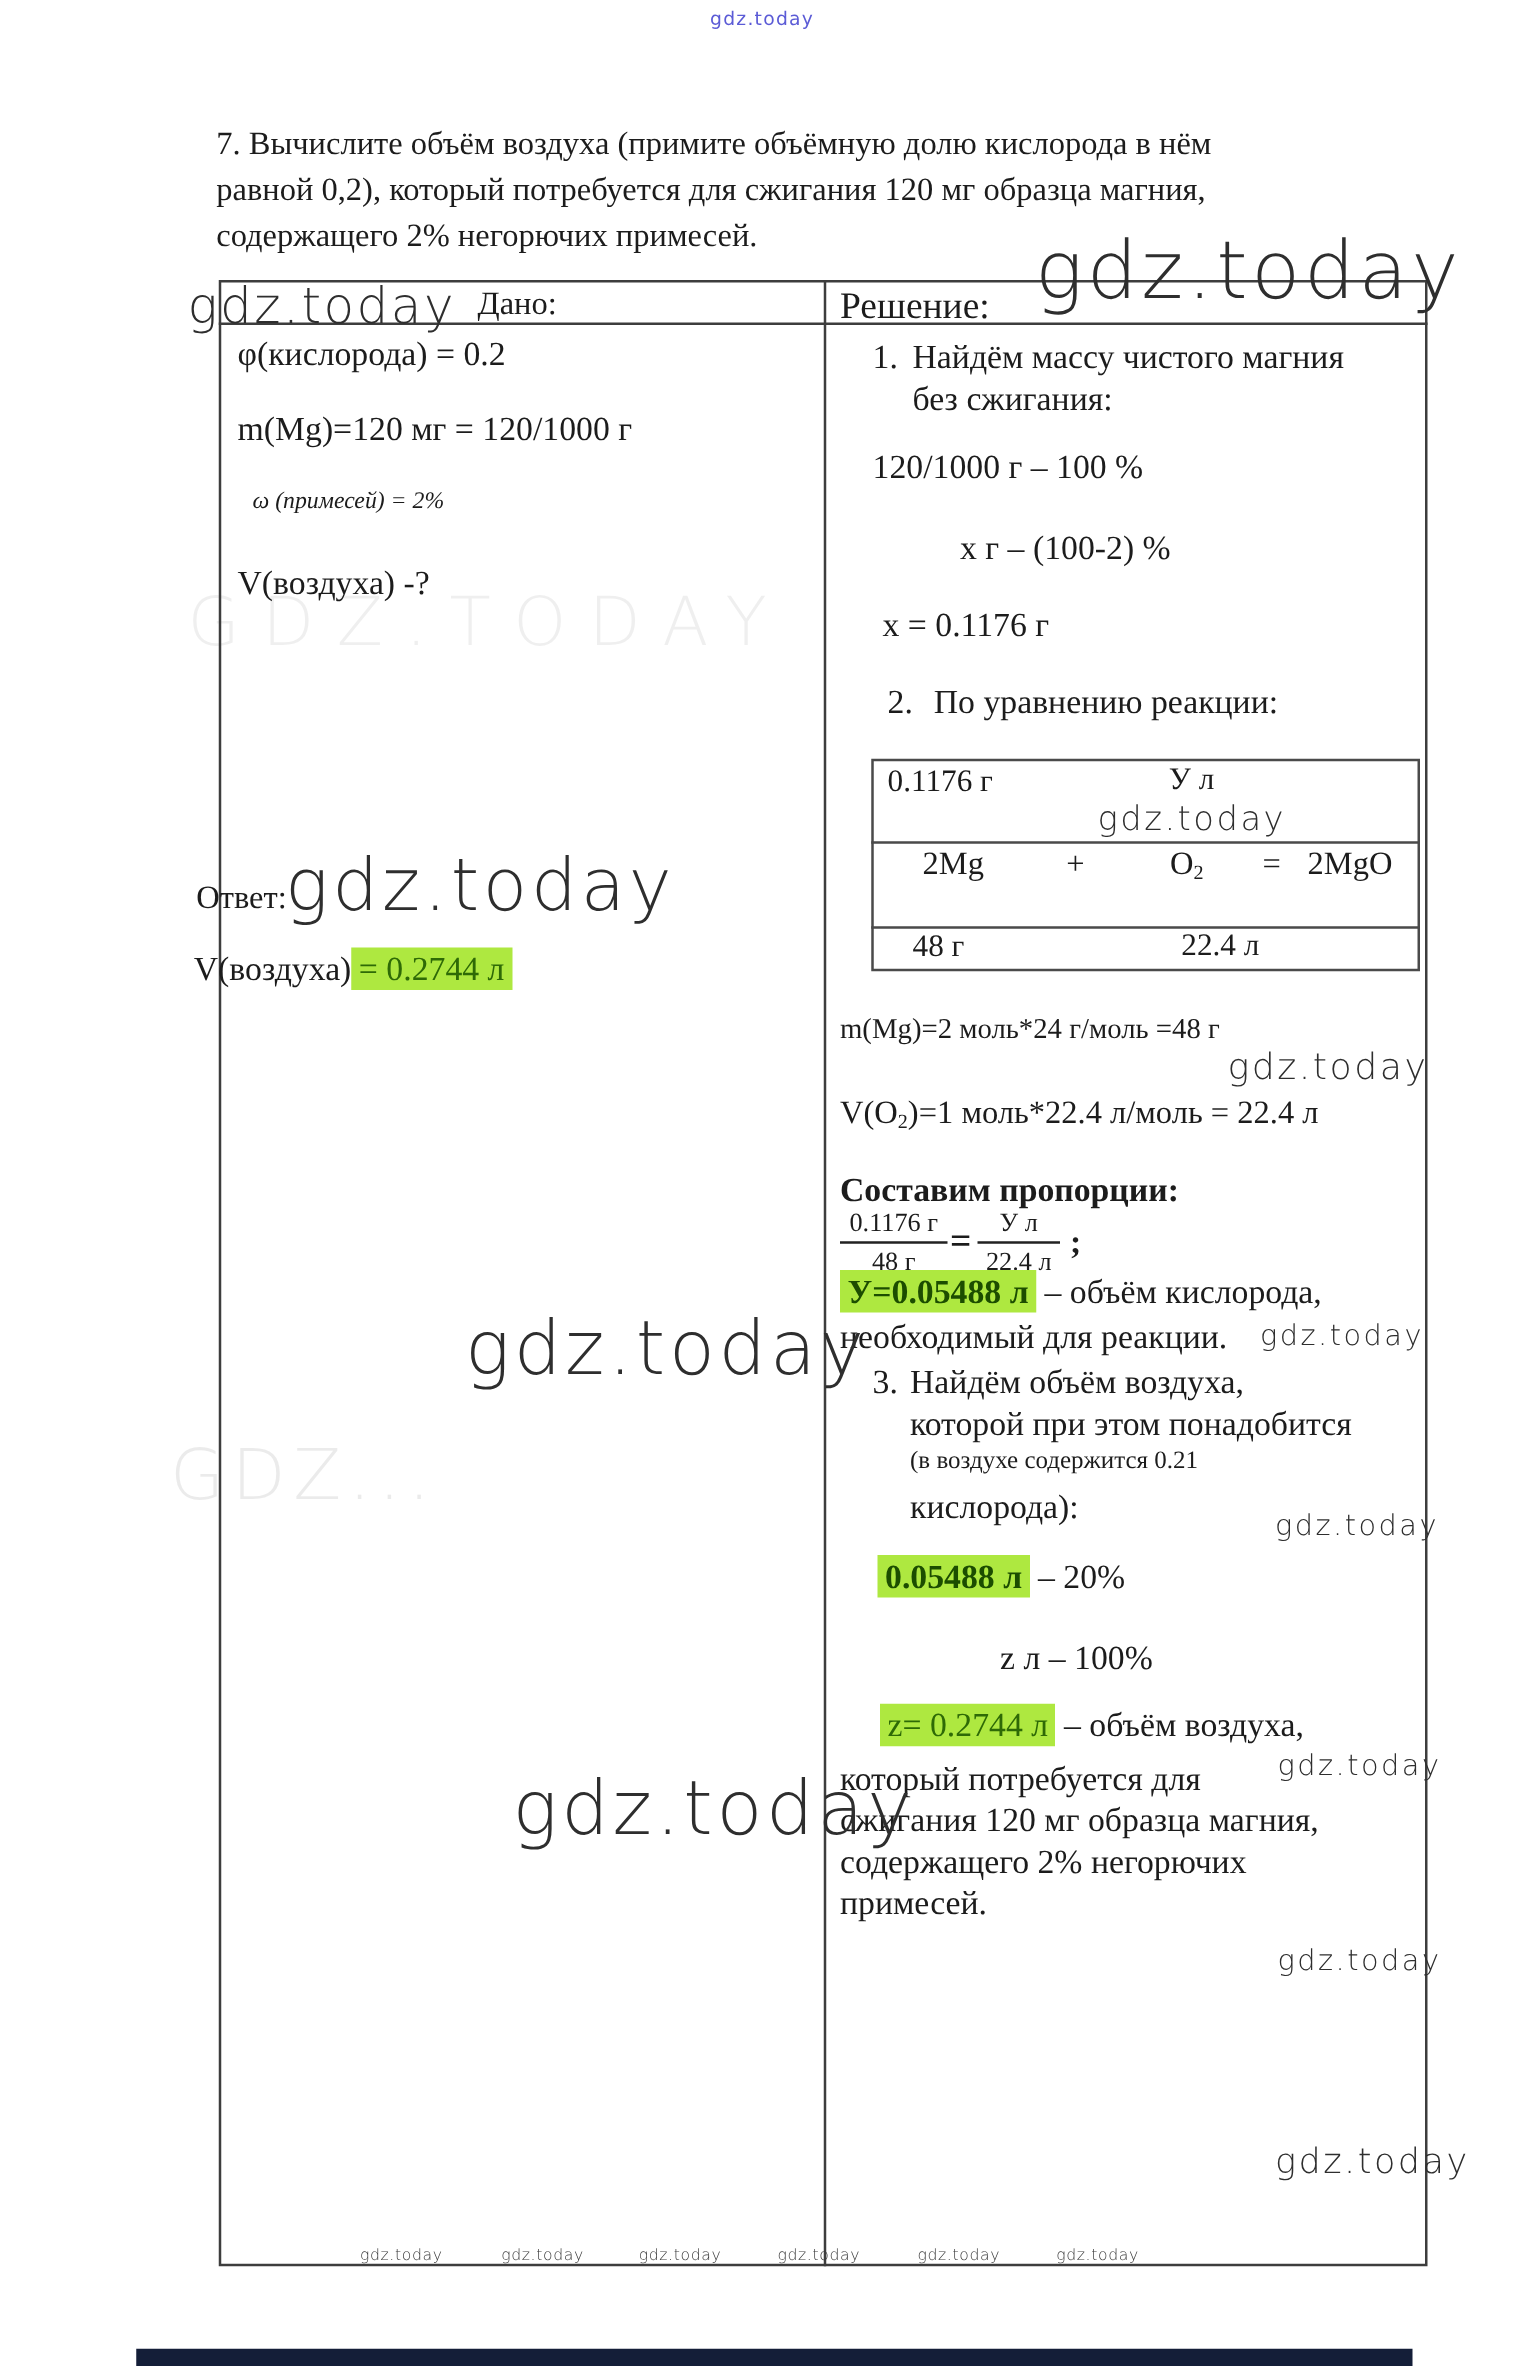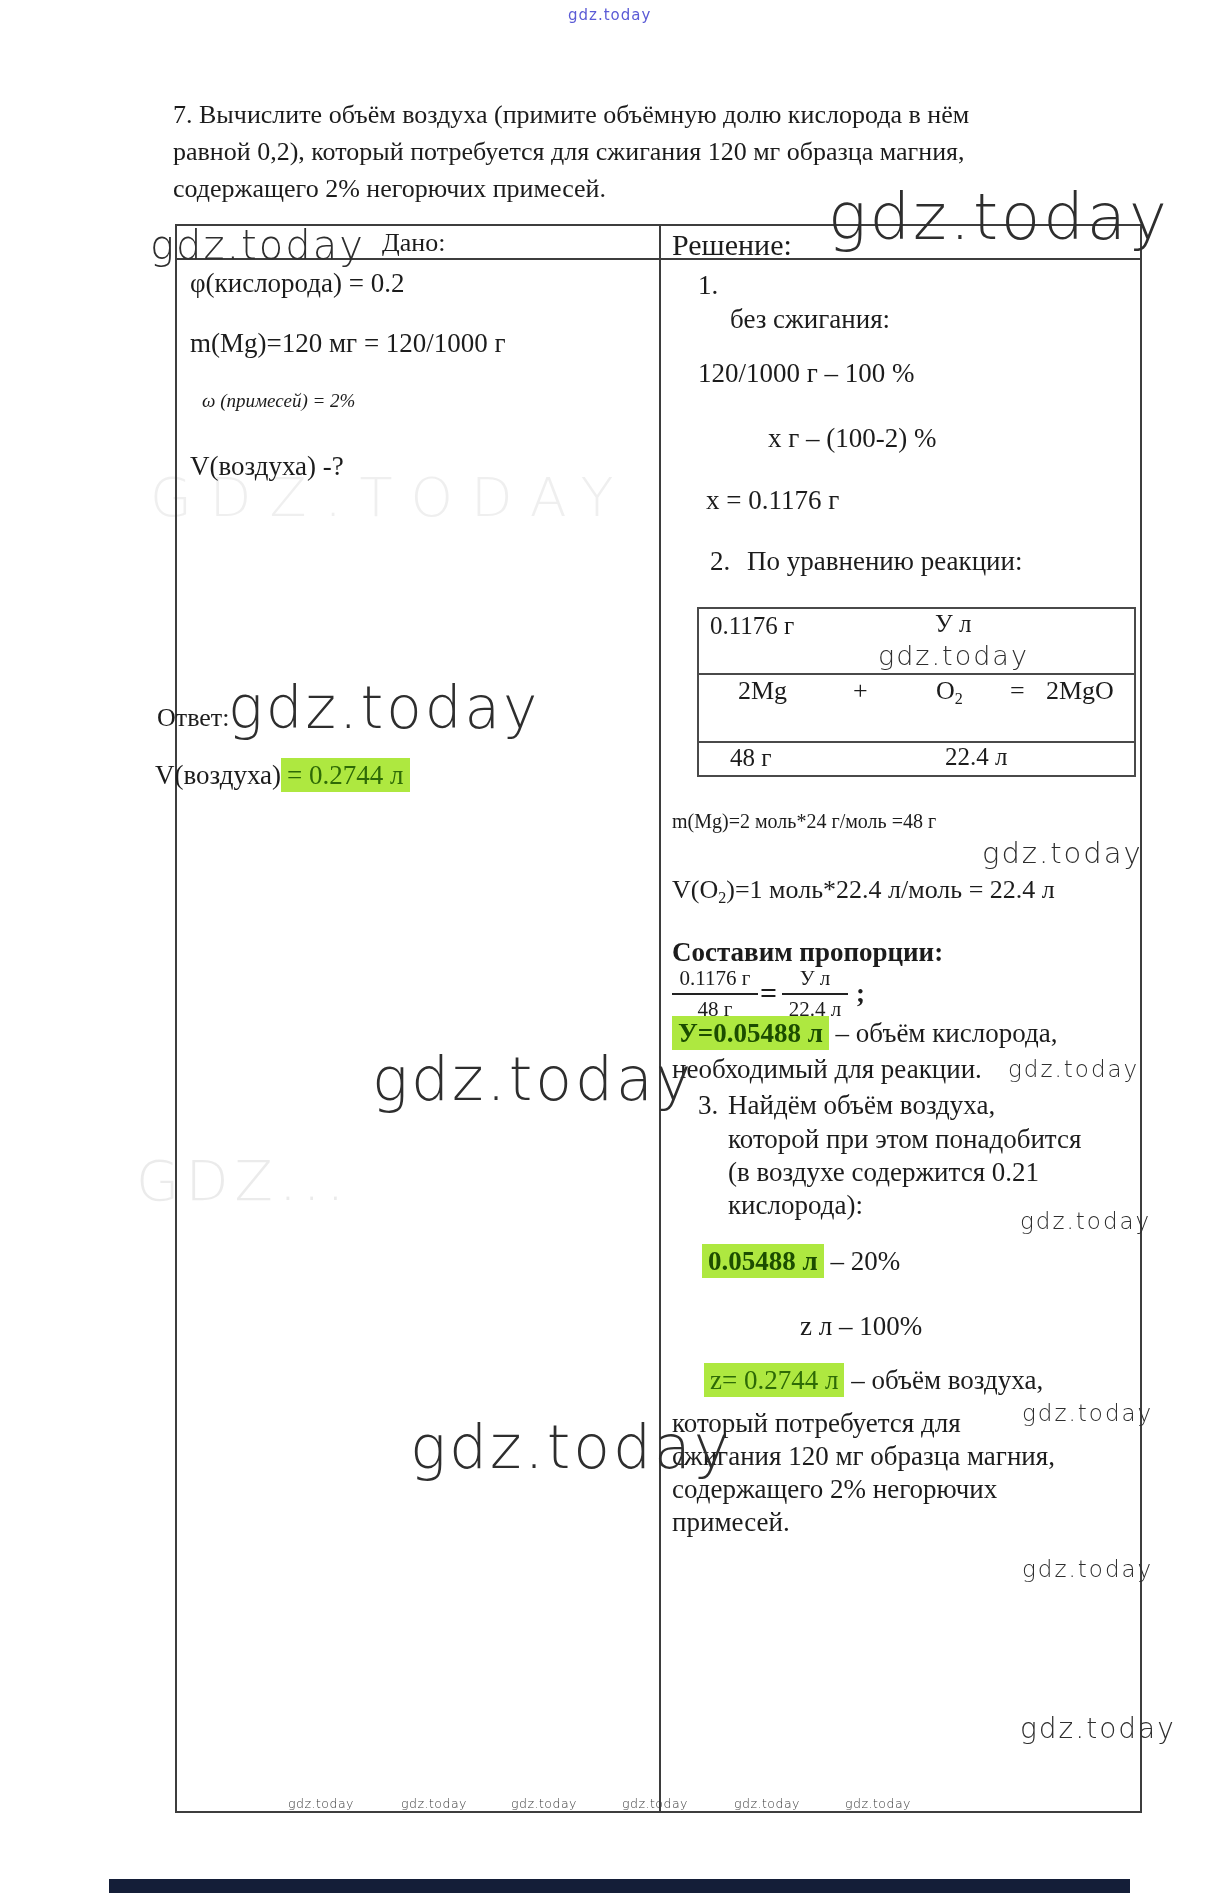--- a/index.html
+++ b/index.html
@@ -52,20 +52,21 @@
   <div class="abs ser" style="left:202px;top:390px;font-size:19px;font-style:italic;">ω (примесей) = 2%</div>
   <div class="abs ser" style="left:190px;top:451px;font-size:27px;">V(воздуха) -?</div>
 
   <div class="abs ser" style="left:157px;top:703px;font-size:26px;">Ответ:</div>
   <div class="abs wm wm-big" style="left:228px;top:674px;font-size:58px;">gdz.today</div>
   <div class="abs ser" style="left:155px;top:760px;font-size:27px;">
     <span>V(воздуха)</span><span class="hl">= 0.2744 л</span>
   </div>
 
   <div class="abs ser" style="left:698px;top:270px;font-size:27px;">1.</div>
+  <div class="abs ser" style="left:730px;top:270px;font-size:27px;">Найдём массу чистого магния</div>
   <div class="abs ser" style="left:730px;top:304px;font-size:27px;">без сжигания:</div>
   <div class="abs ser" style="left:698px;top:358px;font-size:27px;">120/1000 г – 100 %</div>
   <div class="abs ser" style="left:768px;top:423px;font-size:27px;">х г – (100-2) %</div>
   <div class="abs ser" style="left:706px;top:485px;font-size:27px;">x = 0.1176 г</div>
 
   <div class="abs ser" style="left:710px;top:546px;font-size:27px;">2.</div>
   <div class="abs ser" style="left:747px;top:546px;font-size:27px;text-align:center;">По уравнению реакции:</div>
 
   <div class="inner-frame" style="left:697px;top:607px;width:439px;height:170px;"></div>
   <div class="inner-line" style="left:697px;top:673px;width:439px;height:2px;"></div>
@@ -74,21 +75,21 @@
   <div class="abs ser" style="left:935px;top:610px;font-size:25px;">У л</div>
   <div class="abs wm" style="left:878px;top:640px;font-size:27px;">gdz.today</div>
   <div class="abs ser" style="left:738px;top:676px;font-size:26px;">2Mg</div>
   <div class="abs ser" style="left:853px;top:676px;font-size:26px;">+</div>
   <div class="abs ser" style="left:936px;top:676px;font-size:26px;"><span>O</span><span class="sub">2</span></div>
   <div class="abs ser" style="left:1010px;top:676px;font-size:26px;">=</div>
   <div class="abs ser" style="left:1046px;top:676px;font-size:26px;">2MgO</div>
   <div class="abs ser" style="left:730px;top:744px;font-size:25px;">48 г</div>
   <div class="abs ser" style="left:945px;top:743px;font-size:25px;">22.4 л</div>
 
-  <div class="abs ser" style="left:672px;top:810px;font-size:20px;">m(Mg)=2 моль*24 г/моль =48 г</div>
+  <div class="abs ser" style="left:672px;top:810px;font-size:23px;">m(Mg)=2 моль*24 г/моль =48 г</div>
   <div class="abs wm" style="left:982px;top:836px;font-size:29px;">gdz.today</div>
   <div class="abs ser" style="left:672px;top:875px;font-size:26px;"><span>V(O</span><span class="sub">2</span><span>)=1 моль*22.4 л/моль = 22.4 л</span></div>
 
   <div class="abs ser" style="left:672px;top:937px;font-size:27px;font-weight:bold;">Составим пропорции:</div>
   <div class="fr ser" style="left:672px;top:966px;width:86px;">
     <span class="num">0.1176 г</span>
     <span class="den">48 г</span>
   </div>
   <div class="abs ser" style="left:760px;top:976px;font-size:30px;font-weight:bold;">=</div>
   <div class="fr ser" style="left:782px;top:966px;width:66px;">
@@ -100,21 +101,21 @@
   <div class="abs ser" style="left:672px;top:1018px;font-size:27px;">
     <span class="hl-bold">У=0.05488 л</span><span> – объём кислорода,</span>
   </div>
   <div class="abs ser" style="left:672px;top:1054px;font-size:27px;">необходимый для реакции.</div>
   <div class="abs wm" style="left:1008px;top:1056px;font-size:23px;">gdz.today</div>
   <div class="abs wm wm-big" style="left:372px;top:1044px;font-size:60px;">gdz.today</div>
 
   <div class="abs ser" style="left:698px;top:1090px;font-size:27px;">3.</div>
   <div class="abs ser" style="left:728px;top:1090px;font-size:27px;">Найдём объём воздуха,</div>
   <div class="abs ser" style="left:728px;top:1124px;font-size:27px;">которой при этом понадобится</div>
-  <div class="abs ser" style="left:728px;top:1157px;font-size:27px;">(в воздухе содержится 0.21</div>
+  <div class="abs ser" style="left:728px;top:1157px;font-size:20px;">(в воздухе содержится 0.21</div>
   <div class="abs ser" style="left:728px;top:1190px;font-size:27px;">кислорода):</div>
   <div class="abs wm" style="left:1020px;top:1208px;font-size:23px;">gdz.today</div>
 
   <div class="abs ser" style="left:702px;top:1246px;font-size:27px;">
     <span class="hl-bold">0.05488 л</span><span> – 20%</span>
   </div>
   <div class="abs ser" style="left:800px;top:1311px;font-size:27px;">z л – 100%</div>
 
   <div class="abs ser" style="left:704px;top:1365px;font-size:27px;text-align:center;">
     <span class="hl">z= 0.2744 л</span><span> – объём воздуха,</span>

